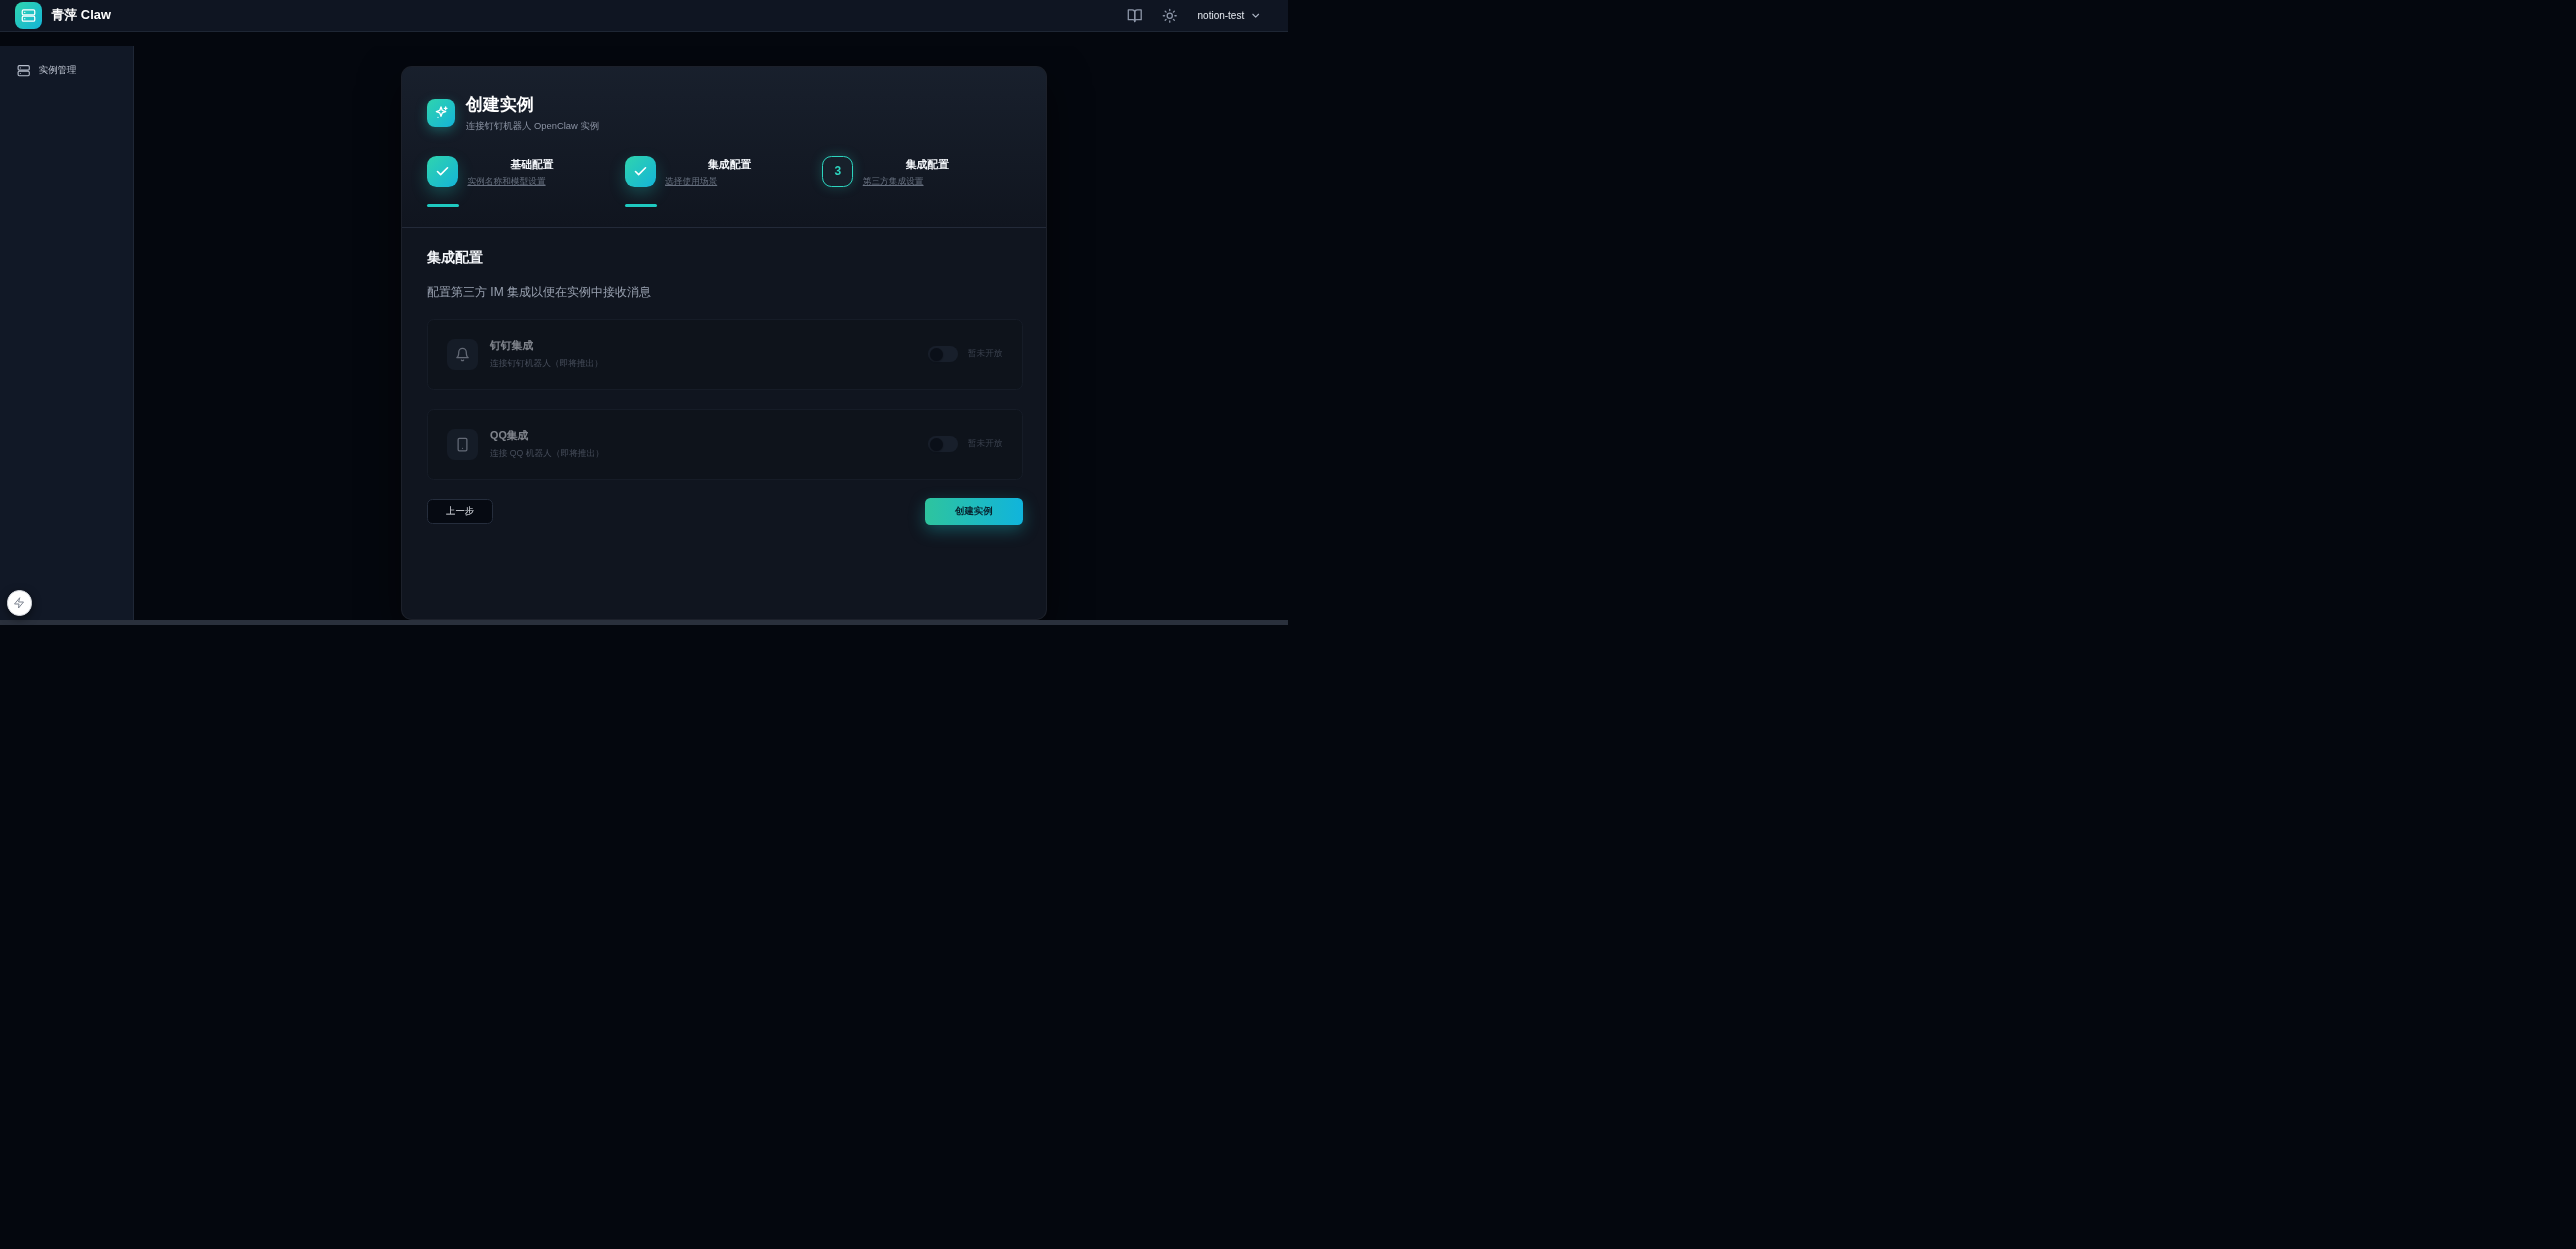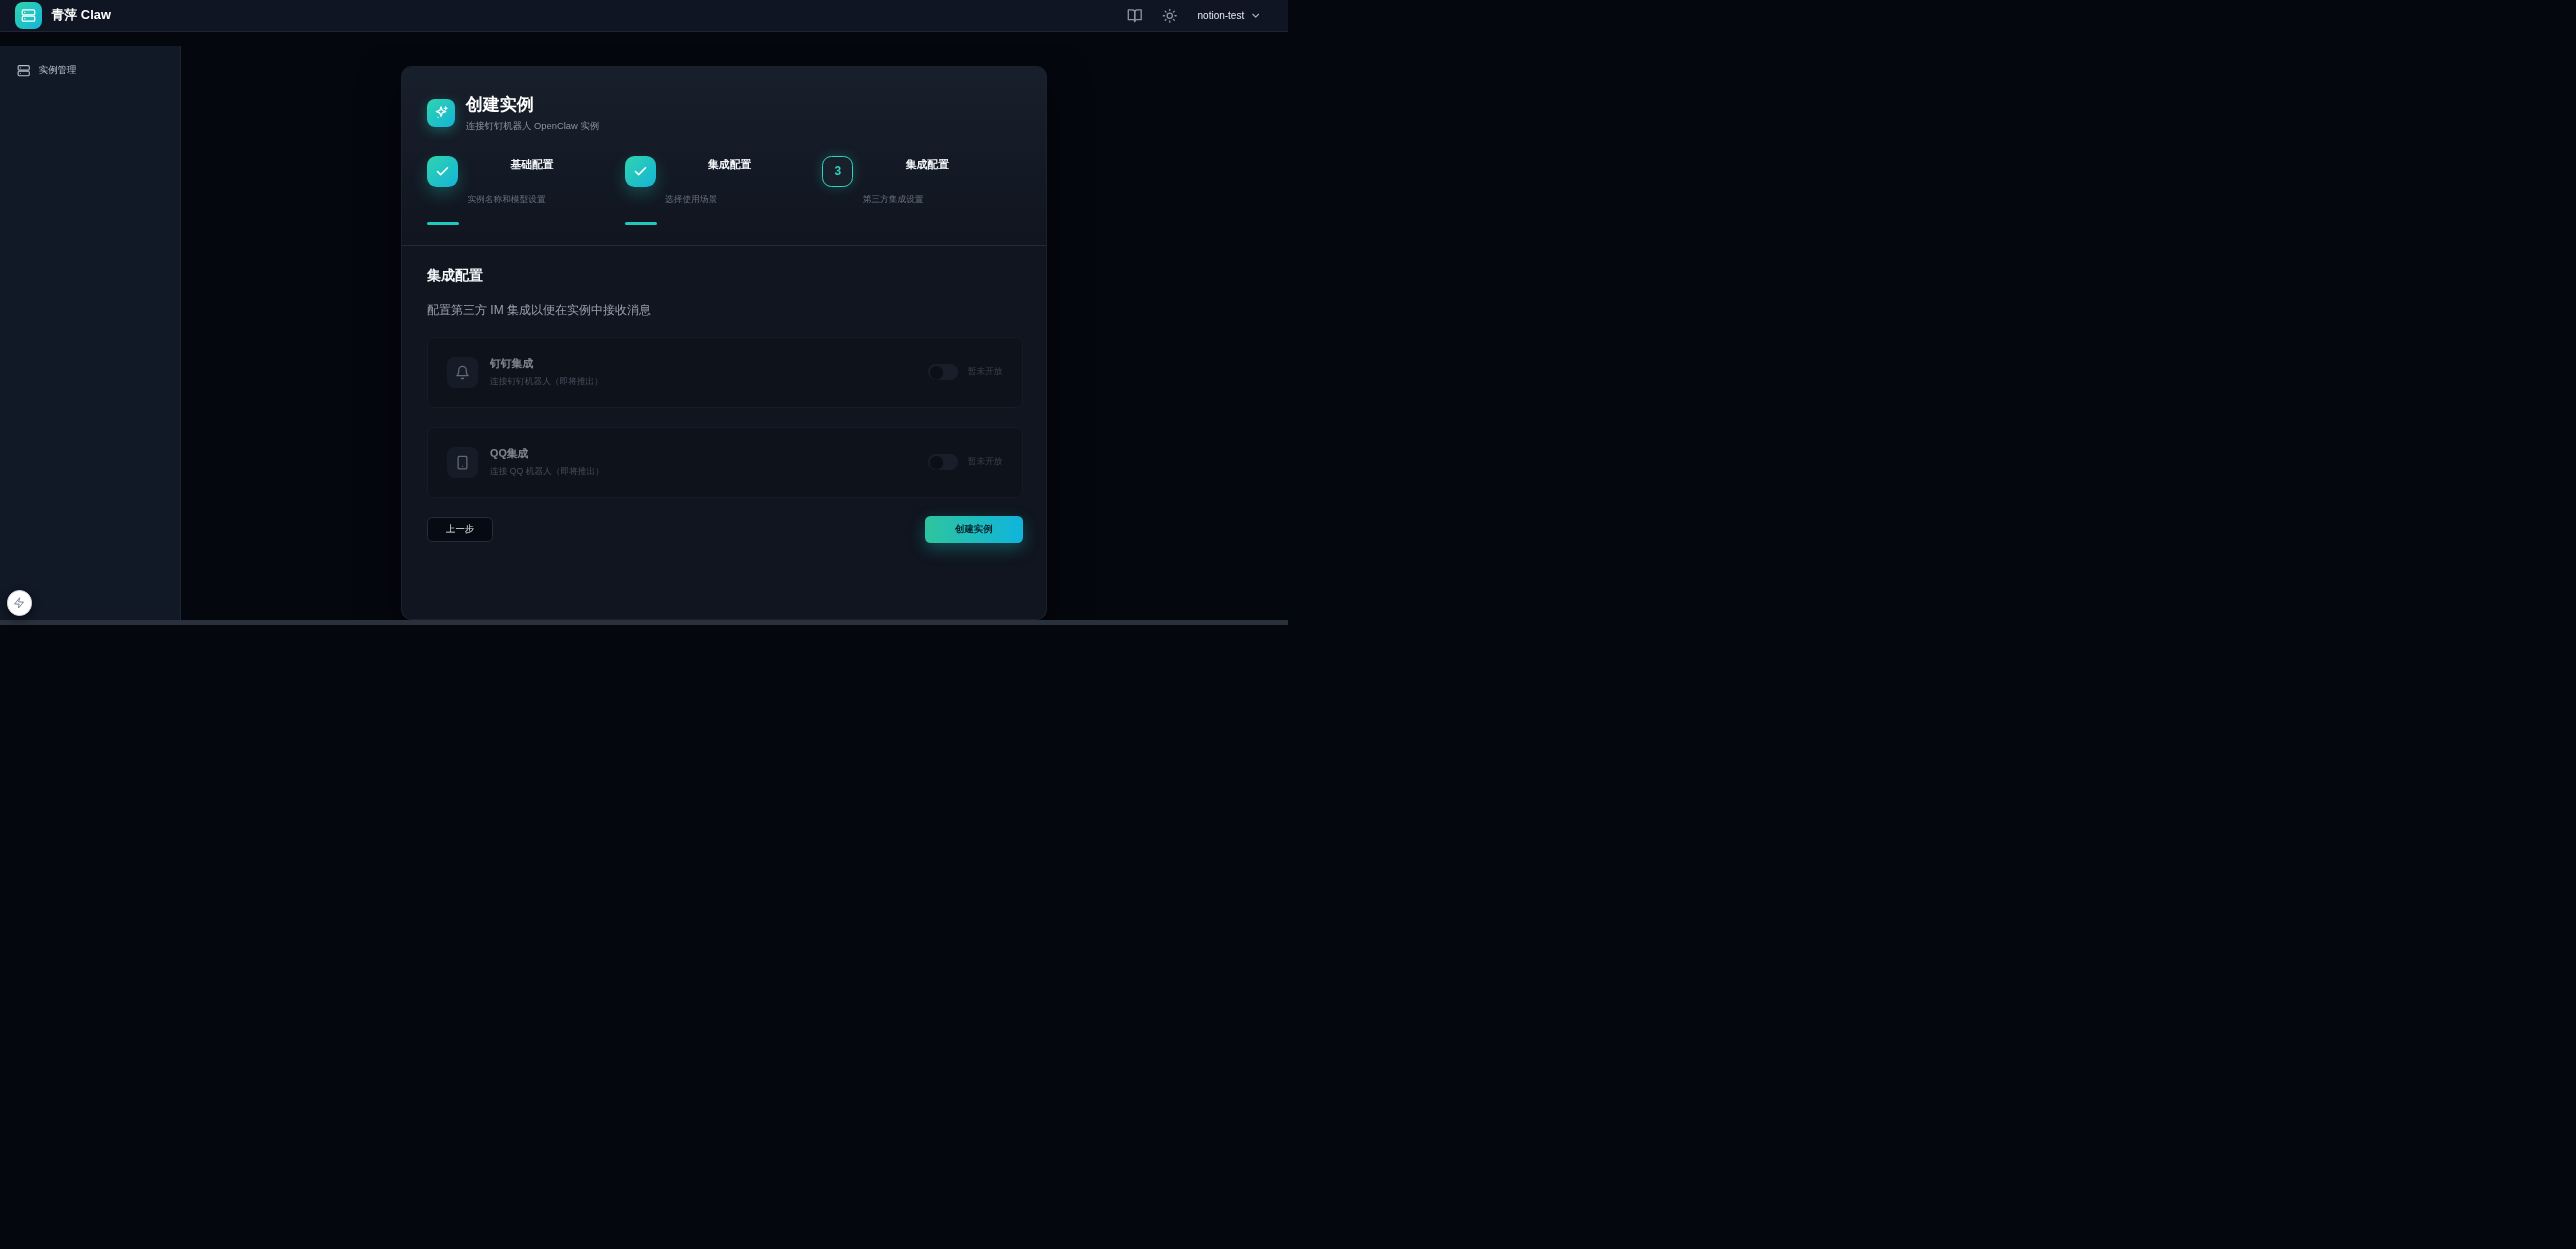--- a/index.html
+++ b/index.html
@@ -23,21 +23,21 @@
   }
   .app-title { font-size:12.8px; font-weight:700; color:#ffffff; margin-left:9.4px; letter-spacing:0.1px; }
   .topbar-right { margin-left:auto; display:flex; align-items:center; gap:20px; }
   .icon-btn { color:#8d96a8; cursor:pointer; display:flex; align-items:center; }
   .workspace { display:flex; align-items:center; gap:5.4px; cursor:pointer; }
   .workspace-name { font-size:10px; color:#e5e9f0; }
   .workspace .chev { color:#aab2c2; }
 
   
   .sidebar {
-    position:absolute; top:46px; left:0; bottom:0; width:181px;
+    position:absolute; top:46px; left:0; bottom:0; width:134px;
     background:#111826; border-right:0.7px solid #1f2736; padding:12px 9.4px; z-index:10;
   }
   .side-item {
     display:flex; align-items:center; gap:8px; padding:6px 8px;
     border-radius:5.4px; color:#c3c9d6; cursor:pointer; font-size:9.4px;
   }
   .side-item .s-ico { color:#b8bfcd; }
 
   
   .main { position:absolute; top:46px; left:159px; right:0; bottom:0; overflow:hidden; }
@@ -75,21 +75,21 @@
     background:linear-gradient(135deg,#2fd4ae,#14b4d8); color:#ffffff;
     box-shadow:0 6.7px 16px rgba(34,197,183,.28);
   }
   .step.active .step-icon {
     background:#17202b; border:1.7px solid #2dd4bf; color:#2dd4bf;
     font-size:12px; font-weight:700;
     box-shadow:0 0 12px rgba(45,212,191,.25);
   }
   .step-texts { padding-top:2px; }
   .step-title { font-size:10.8px; font-weight:700; color:#f2f5f9;margin-left:43px; }
-  .step-sub { font-size:8.7px; color:#67707f; margin-top:22px; }
+  .step-sub { font-size:8.7px; color:#67707f; margin-top:4px;text-decoration:underline; }
   .step-bar { margin-top:16px; width:32px; height:3.4px; border-radius:2px; background:#1ec9c0; }
   .step.active .step-bar { visibility:hidden; }
 
   .card-body { padding:21.5px 23px 0 25.5px; flex:1; }
   .sect-title { font-size:14px; font-weight:700; color:#f4f6fa; }
   .sect-desc { font-size:12px; color:#99a1b0; margin-top:17px; }
 
   .integrations { margin-top:17.5px; display:flex; flex-direction:column; gap:19px; }
   .int-card {
     background:#0d1219; border:0.7px solid #1c232f; border-radius:6.7px;

